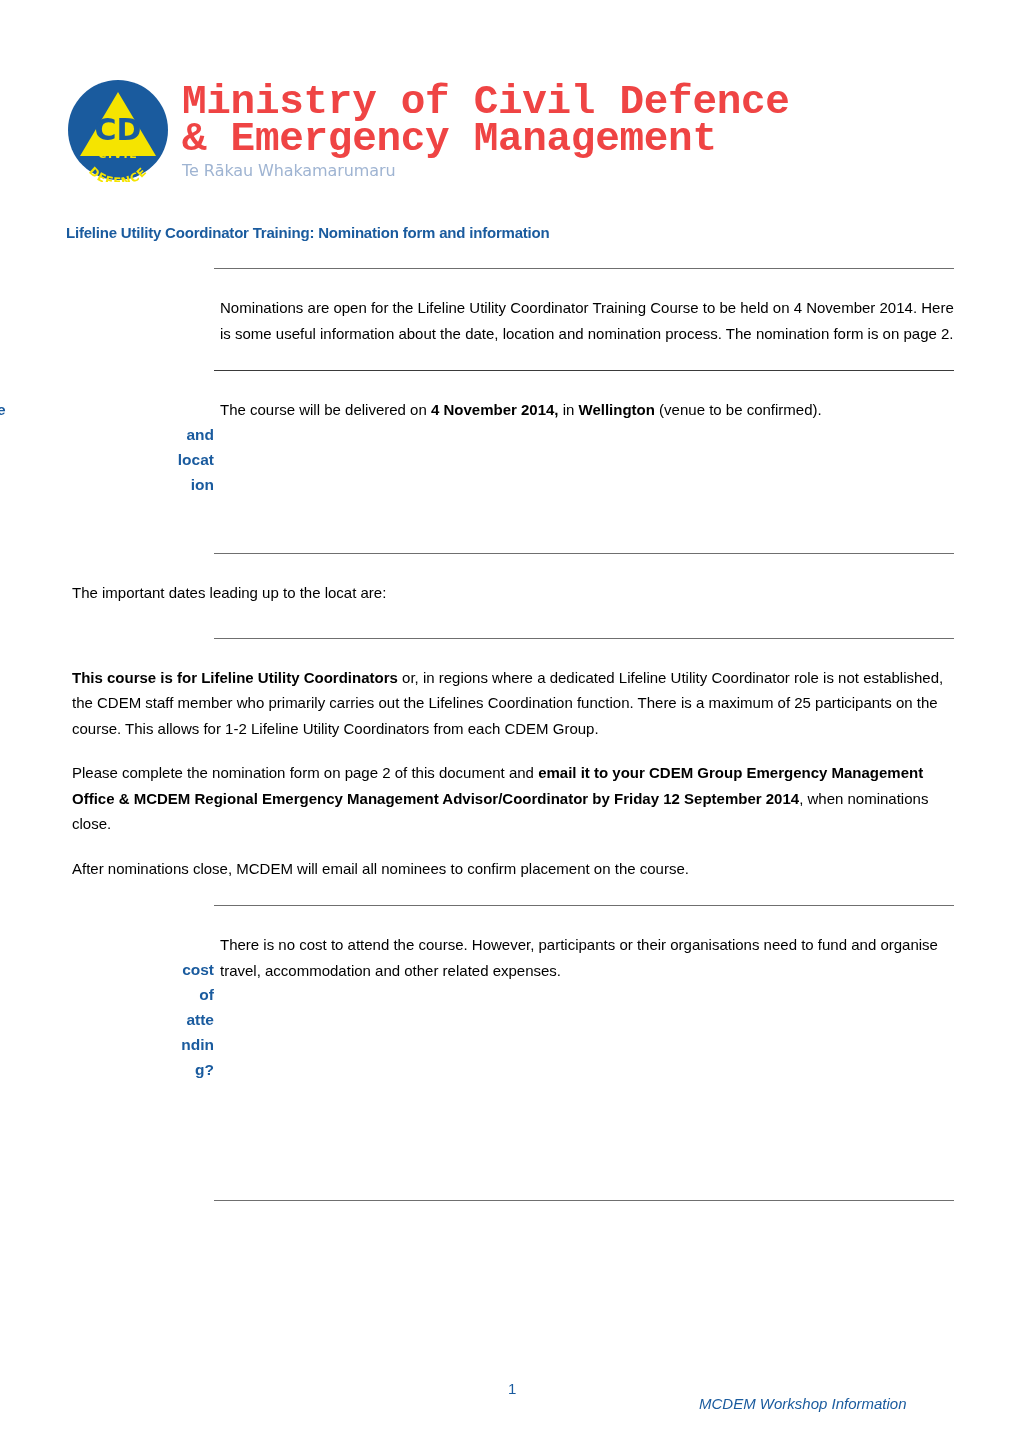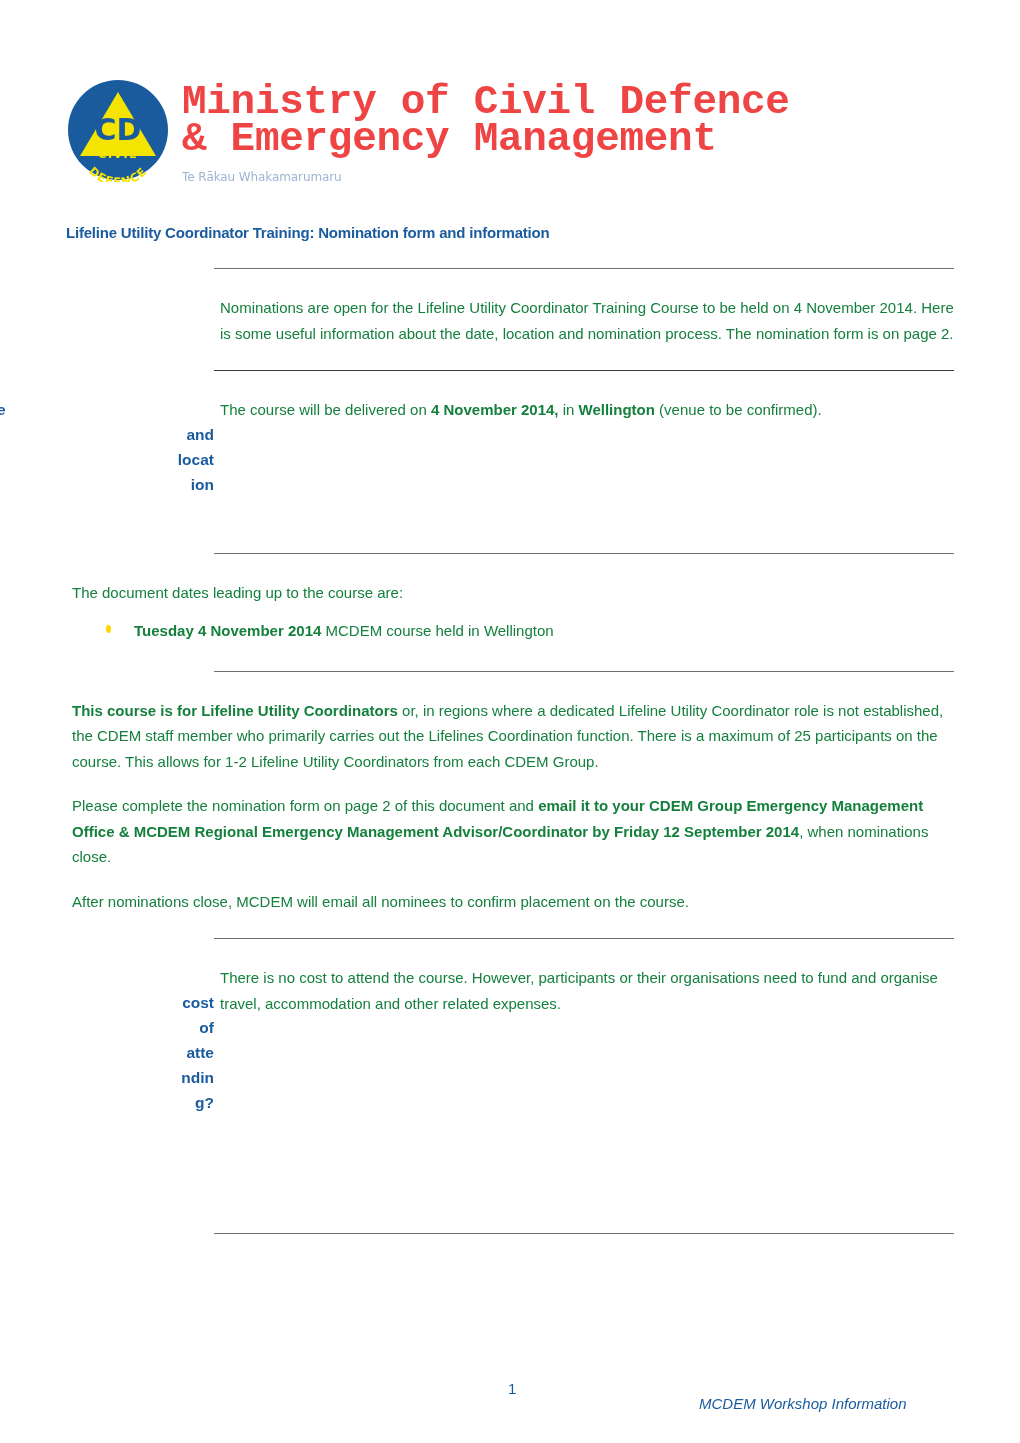--- a/index.html
+++ b/index.html
@@ -38,25 +38,25 @@
     font-family: Liberation Mono, monospace;
     font-weight: bold;
     font-size: 41px;
     line-height: 37px;
     letter-spacing: -0.3px;
     color: #ef4444;
     white-space: nowrap;
   }
   .wordmark-tagline {
     font-family: "DejaVu Sans", sans-serif;
-    font-size: 12px;
+    font-size: 16px;
     line-height: 26px;
     color: #9fb4d2;
     letter-spacing: -0.1px;
-    margin-top: 6px;
+    margin-top: 0;
     white-space: nowrap;
   }
 
   
   .page-title {
     position: absolute;
     left: 66px;
     top: 224px;
     width: 900px;
     font-size: 15px;
@@ -104,21 +104,21 @@
   .label-col .lbl-line:first-child {
     position: relative;
     display: block;
   }
   .body-col {
     flex: 1 1 auto;
     padding-top: 26px;
     padding-left: 6px;
     font-size: 15px;
     line-height: 25.5px;
-    color: #15803d;
+    color: #000000;
   }
   .body-col p {
     margin: 0 0 0 0;
   }
   .body-col p + p {
     margin-top: 19px;
   }
   .body-col b { font-weight: bold; }
 
   
@@ -220,25 +220,22 @@
     <div class="body-col">
       <p><span>The course will be delivered on </span><b>4 November 2014,</b><span> in </span><b>Wellington</b><span> (venue to be confirmed).</span></p>
     </div>
   </div>
   <div class="spacer-md"></div>
 
   <div class="rule"></div>
 
   <div class="section">
     <div class="body-col">
-      <p>The document dates leading up to the course are:</p>
+      <p>The important dates leading up to the locat are:</p>
       <ul class="dates">
-        <li>
-          <span class="bullet"></span><b class="d-strong">Tuesday 4 November 2014</b><span> MCDEM course held in Wellington</span>
-        </li>
       </ul>
     </div>
   </div>
   <div class="spacer-sm"></div>
 
   <div class="rule"></div>
 
   <div class="section">
     <div class="body-col">
       <p><b>This course is for Lifeline Utility Coordinators</b><span> or, in regions where a dedicated Lifeline Utility Coordinator role is not established, the CDEM staff member who primarily carries out the Lifelines Coordination function. There is a maximum of 25 participants on the course. This allows for 1-2 Lifeline Utility Coordinators from each CDEM Group.</span></p>

